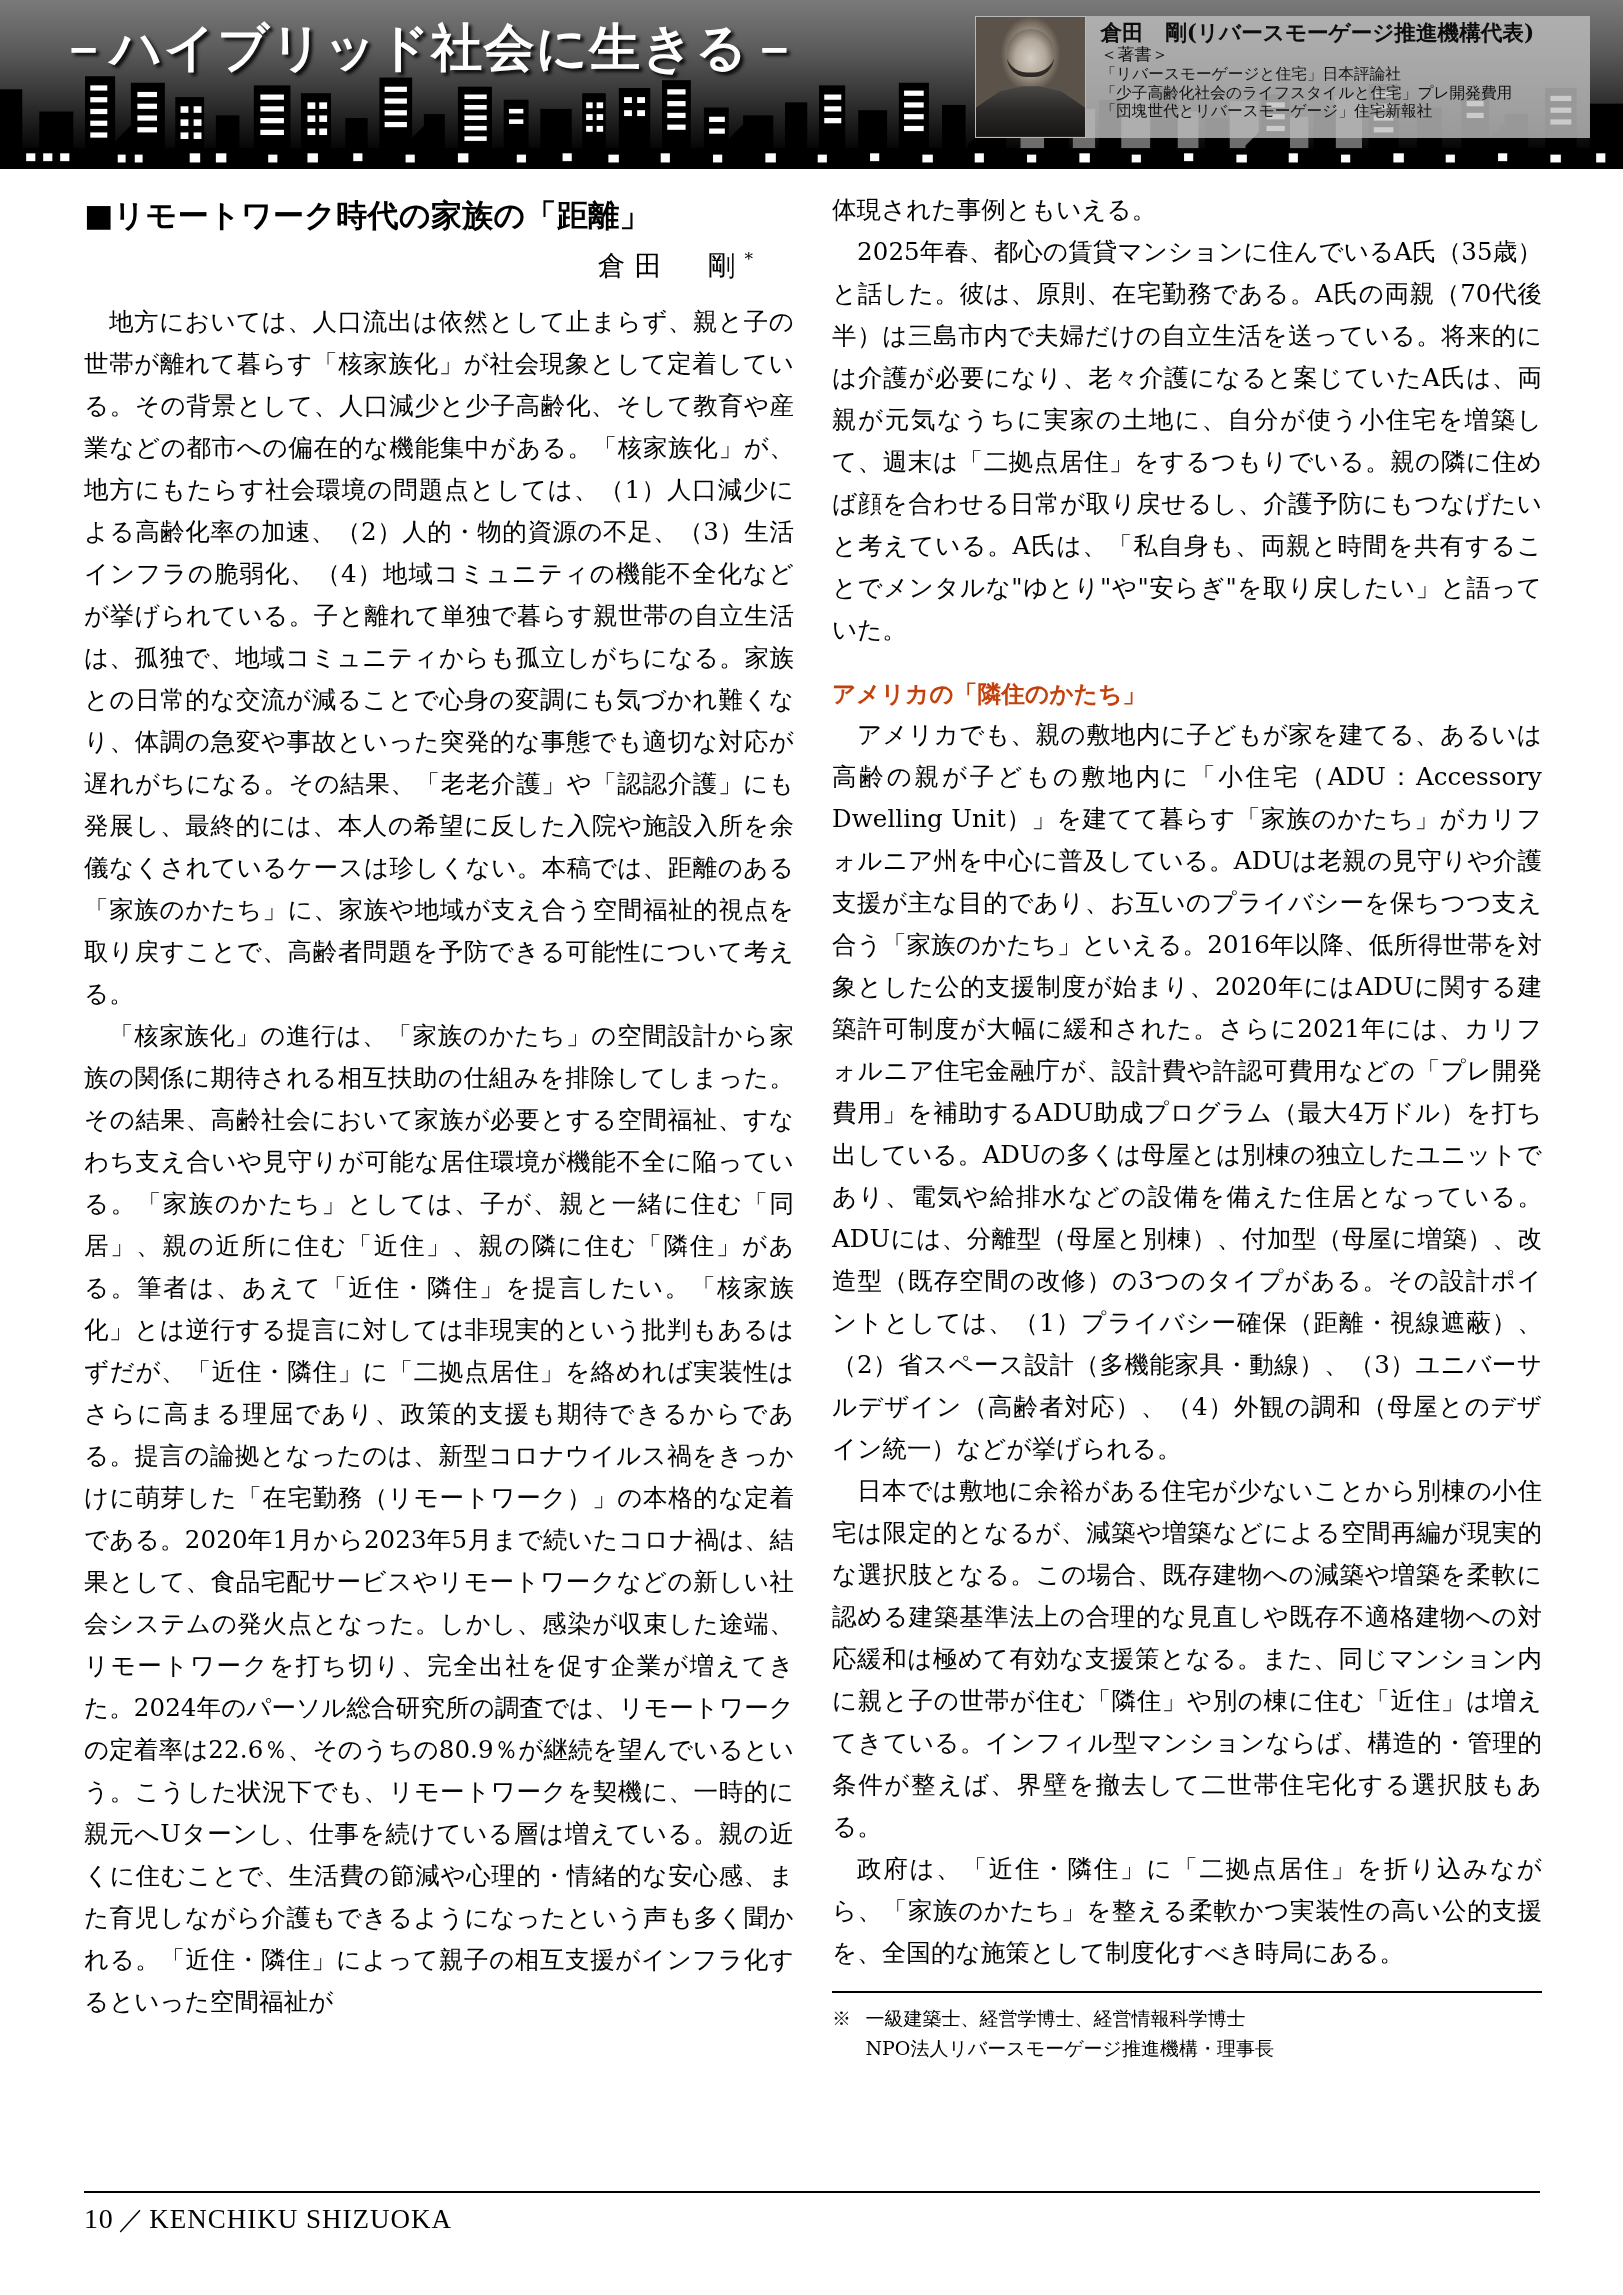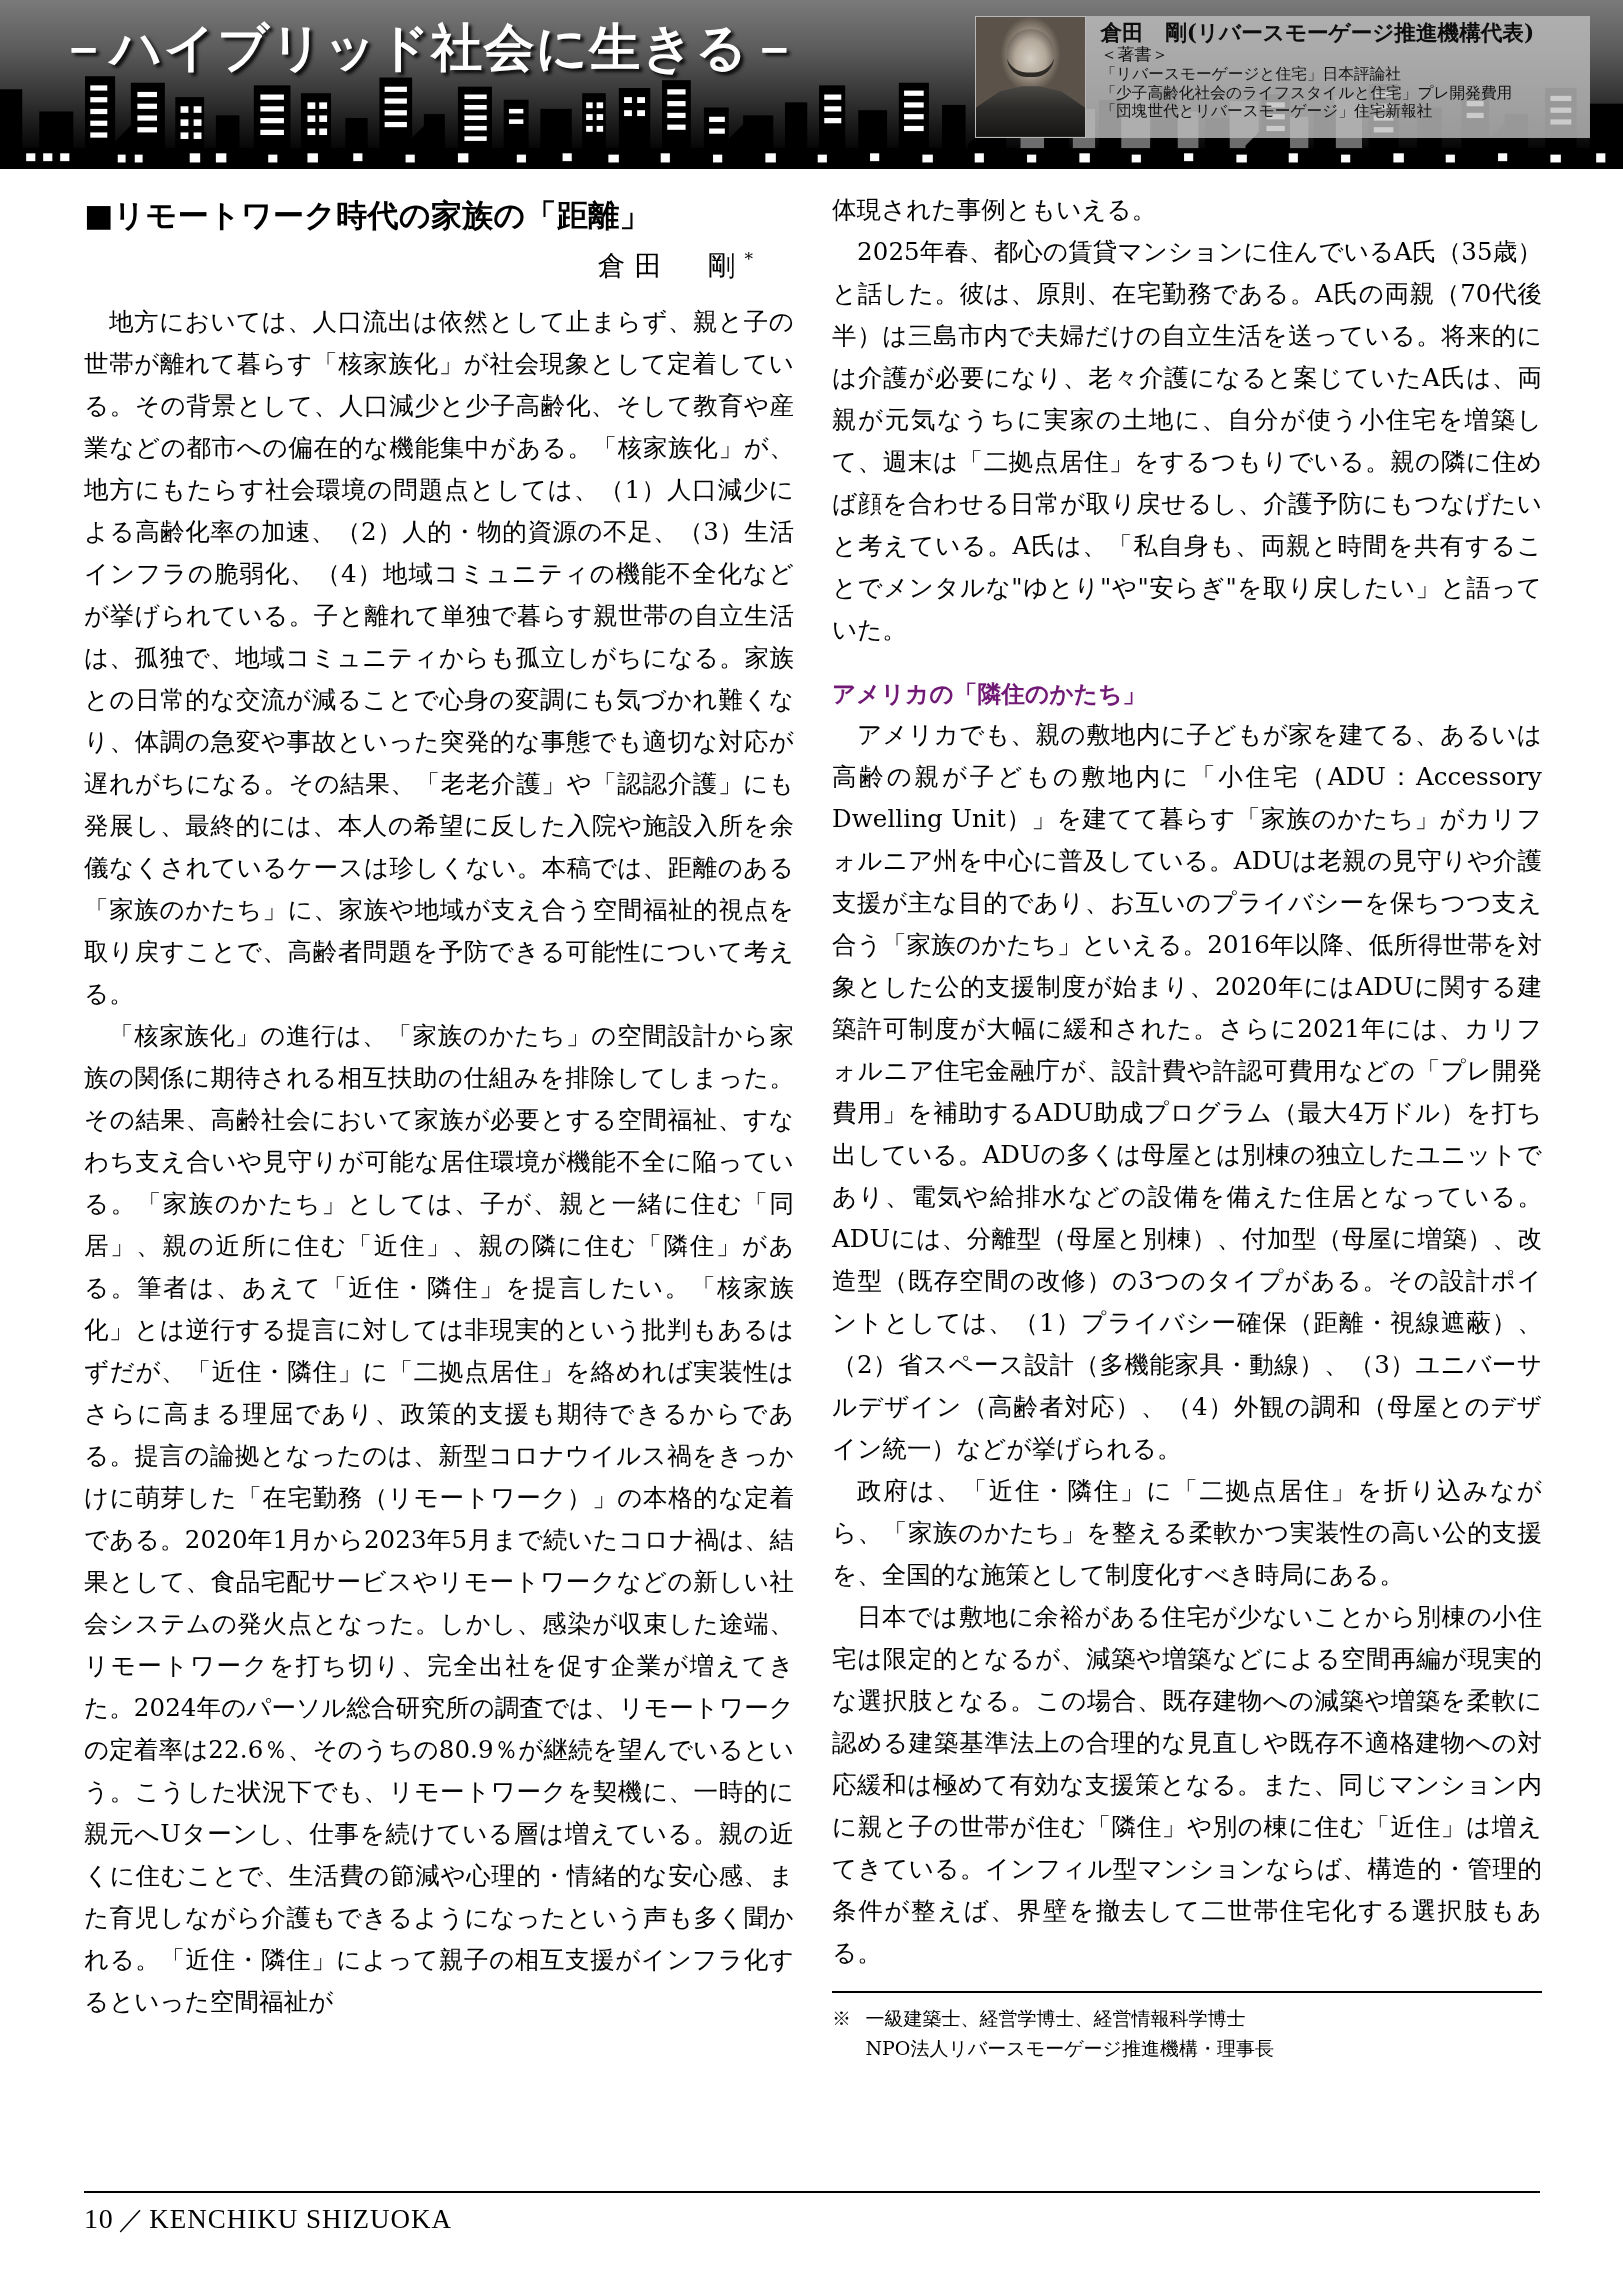--- a/index.html
+++ b/index.html
@@ -173,21 +173,21 @@
     font-size: 17px;
     letter-spacing: 0;
     vertical-align: super;
   }
 
   .sec-head {
     font-family: "DejaVu Sans", "Liberation Sans", sans-serif;
     font-weight: bold;
     font-size: 23.6px;
     line-height: 1.5;
-    color: #701a75;
+    color: #c2410c;
     margin: 26px 0 1.3px 0;
     letter-spacing: 0.2px;
   }
 
   p.body {
     font-family: "DejaVu Serif", "Liberation Serif", serif;
     font-size: 24.5px;
     line-height: 42px;
     color: #000;
     margin: 0;
@@ -452,23 +452,23 @@
 
     <div class="col col-right">
       <p class="body noindent" style="margin-top:20px;">体現された事例ともいえる。</p>
 
       <p class="body">2025年春、都心の賃貸マンションに住んでいるA氏（35歳）と話した。彼は、原則、在宅勤務である。A氏の両親（70代後半）は三島市内で夫婦だけの自立生活を送っている。将来的には介護が必要になり、老々介護になると案じていたA氏は、両親が元気なうちに実家の土地に、自分が使う小住宅を増築して、週末は「二拠点居住」をするつもりでいる。親の隣に住めば顔を合わせる日常が取り戻せるし、介護予防にもつなげたいと考えている。A氏は、「私自身も、両親と時間を共有することでメンタルな"ゆとり"や"安らぎ"を取り戻したい」と語っていた。</p>
 
       <h3 class="sec-head">アメリカの「隣住のかたち」</h3>
 
       <p class="body">アメリカでも、親の敷地内に子どもが家を建てる、あるいは高齢の親が子どもの敷地内に「小住宅（ADU：Accessory Dwelling Unit）」を建てて暮らす「家族のかたち」がカリフォルニア州を中心に普及している。ADUは老親の見守りや介護支援が主な目的であり、お互いのプライバシーを保ちつつ支え合う「家族のかたち」といえる。2016年以降、低所得世帯を対象とした公的支援制度が始まり、2020年にはADUに関する建築許可制度が大幅に緩和された。さらに2021年には、カリフォルニア住宅金融庁が、設計費や許認可費用などの「プレ開発費用」を補助するADU助成プログラム（最大4万ドル）を打ち出している。ADUの多くは母屋とは別棟の独立したユニットであり、電気や給排水などの設備を備えた住居となっている。ADUには、分離型（母屋と別棟）、付加型（母屋に増築）、改造型（既存空間の改修）の3つのタイプがある。その設計ポイントとしては、（1）プライバシー確保（距離・視線遮蔽）、（2）省スペース設計（多機能家具・動線）、（3）ユニバーサルデザイン（高齢者対応）、（4）外観の調和（母屋とのデザイン統一）などが挙げられる。</p>
 
+      <p class="body">日本では敷地に余裕がある住宅が少ないことから別棟の小住宅は限定的となるが、減築や増築などによる空間再編が現実的な選択肢となる。この場合、既存建物への減築や増築を柔軟に認める建築基準法上の合理的な見直しや既存不適格建物への対応緩和は極めて有効な支援策となる。また、同じマンション内に親と子の世帯が住む「隣住」や別の棟に住む「近住」は増えてきている。インフィル型マンションならば、構造的・管理的条件が整えば、界壁を撤去して二世帯住宅化する選択肢もある。</p>
+
       <p class="body">政府は、「近住・隣住」に「二拠点居住」を折り込みながら、「家族のかたち」を整える柔軟かつ実装性の高い公的支援を、全国的な施策として制度化すべき時局にある。</p>
-
-      <p class="body">日本では敷地に余裕がある住宅が少ないことから別棟の小住宅は限定的となるが、減築や増築などによる空間再編が現実的な選択肢となる。この場合、既存建物への減築や増築を柔軟に認める建築基準法上の合理的な見直しや既存不適格建物への対応緩和は極めて有効な支援策となる。また、同じマンション内に親と子の世帯が住む「隣住」や別の棟に住む「近住」は増えてきている。インフィル型マンションならば、構造的・管理的条件が整えば、界壁を撤去して二世帯住宅化する選択肢もある。</p>
 
       <hr class="footnote-rule">
 
       <div class="footnote">
         <span class="footnote-mark">※</span>
         <span class="footnote-lines">
           <div>一級建築士、経営学博士、経営情報科学博士</div>
           <div>NPO法人リバースモーゲージ推進機構・理事長</div>
         </span>
       </div>

